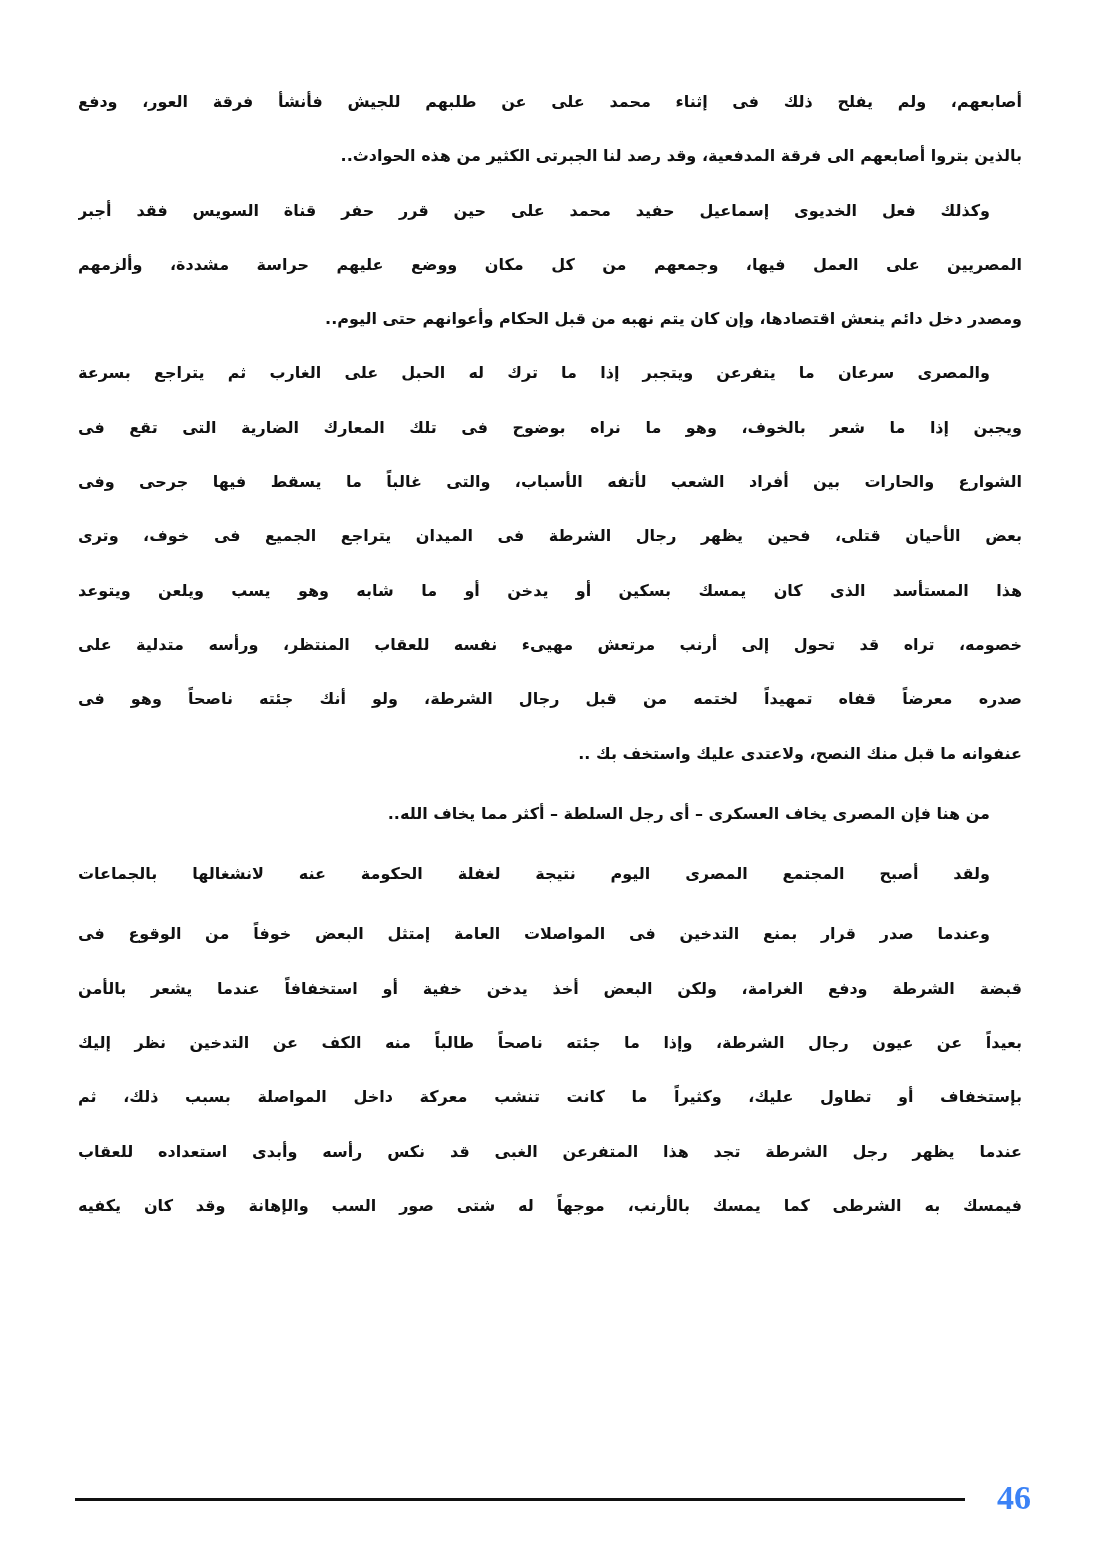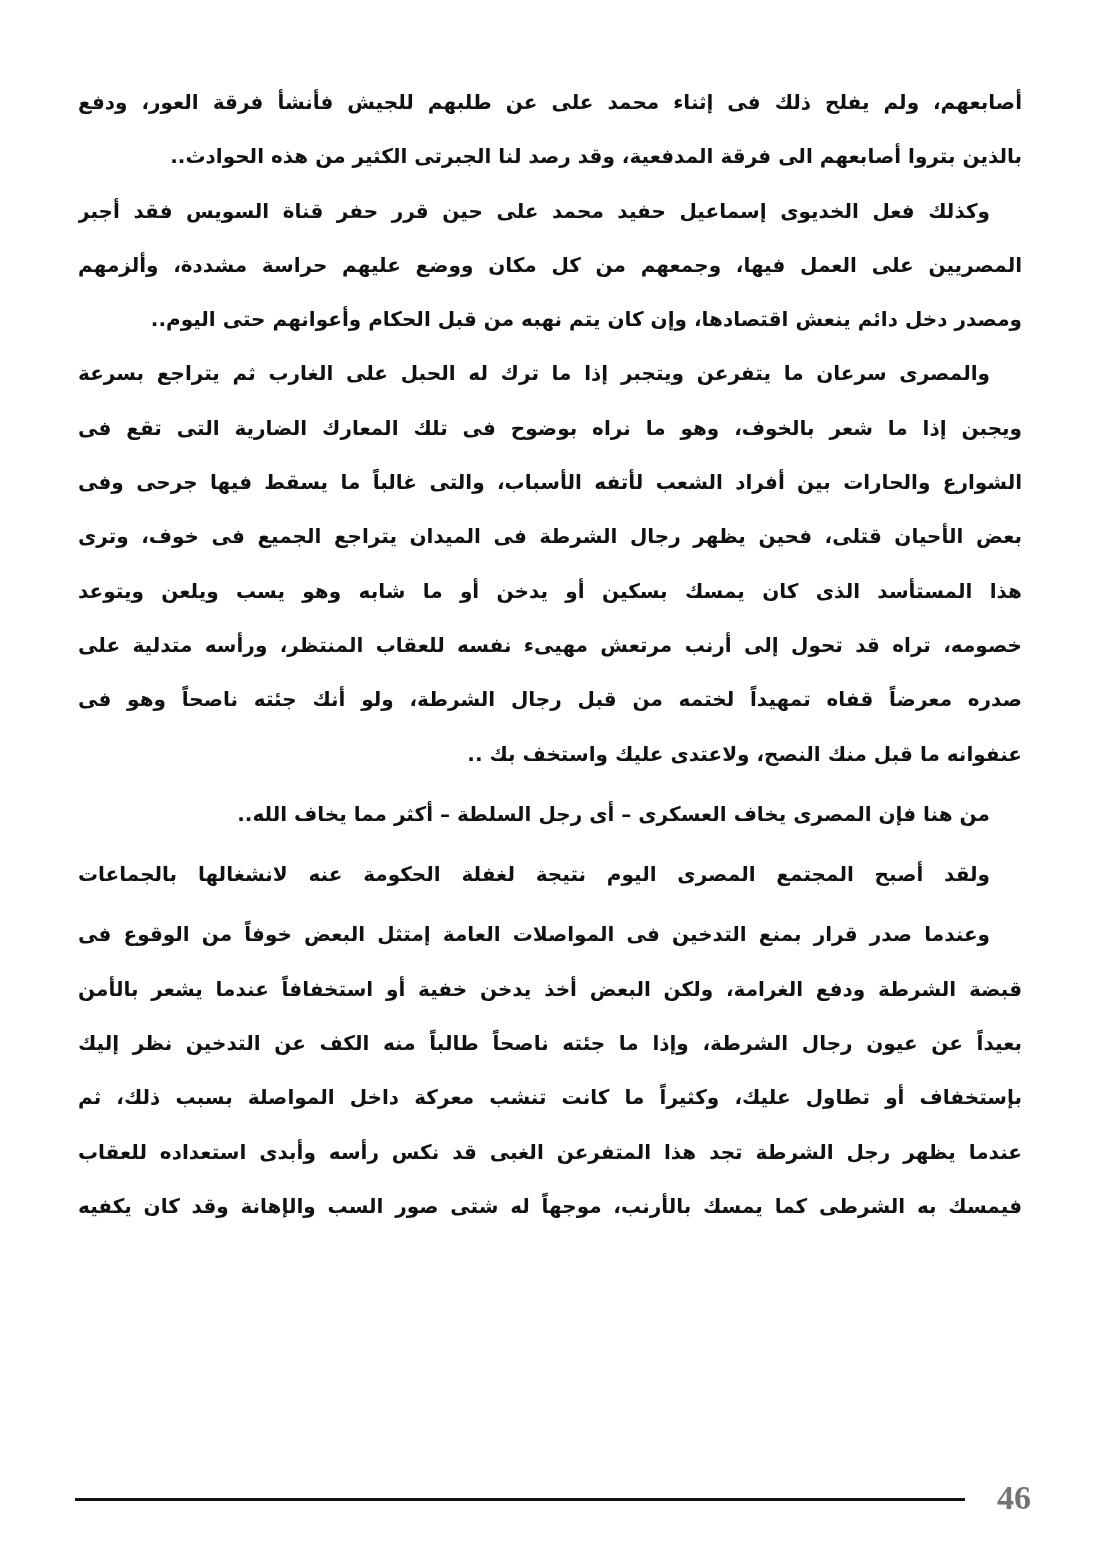--- a/index.html
+++ b/index.html
@@ -23,21 +23,21 @@
       direction: rtl;
     }
     .para {
       margin: 0;
       padding: 0;
     }
     .line {
       display: block;
       height: 54.3px;
       line-height: 48px;
-      font-size: 20px;
+      font-size: 16px;
       font-weight: bold;
       white-space: nowrap;
       text-align: justify;
       text-align-last: justify;
       letter-spacing: -0.3px;
       overflow: hidden;
     }
     .line.last {
       text-align-last: right;
     }
@@ -61,21 +61,21 @@
       background: #111111;
     }
     .page-number {
       position: absolute;
       right: 4px;
       top: 0;
       font-family: "Liberation Serif", serif;
       font-size: 34px;
       line-height: 40px;
       font-weight: bold;
-      color: #737373;
+      color: #3b82f6;
     }
   </style>
 </head>
 <body>
 
 <div class="page">
 
   <div class="para">
     <span class="line">أصابعهم، ولم يفلح ذلك فى إثناء محمد على عن طلبهم للجيش فأنشأ فرقة العور، ودفع</span>
     <span class="line last">بالذين بتروا أصابعهم الى فرقة المدفعية، وقد رصد لنا الجبرتى الكثير من هذه الحوادث..</span>

